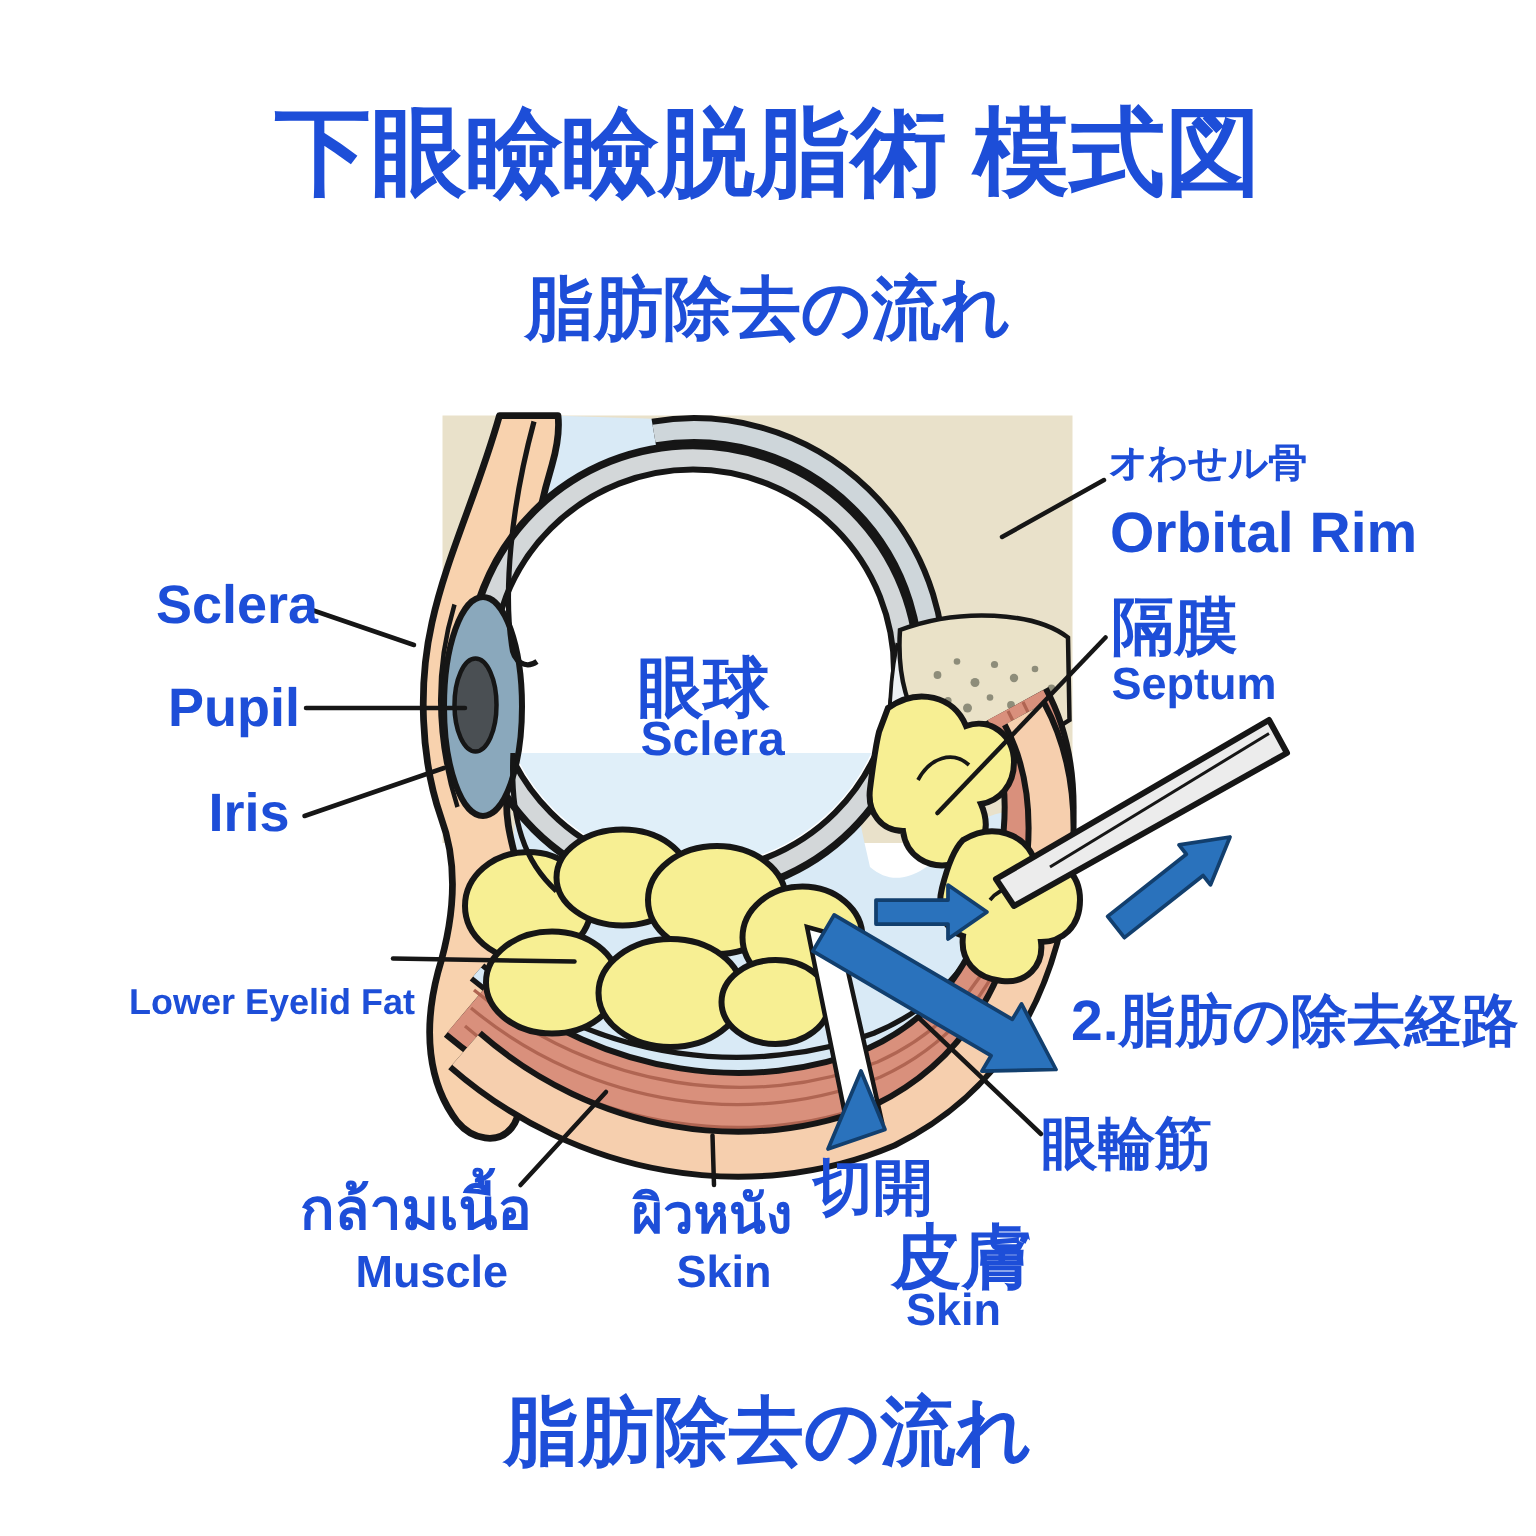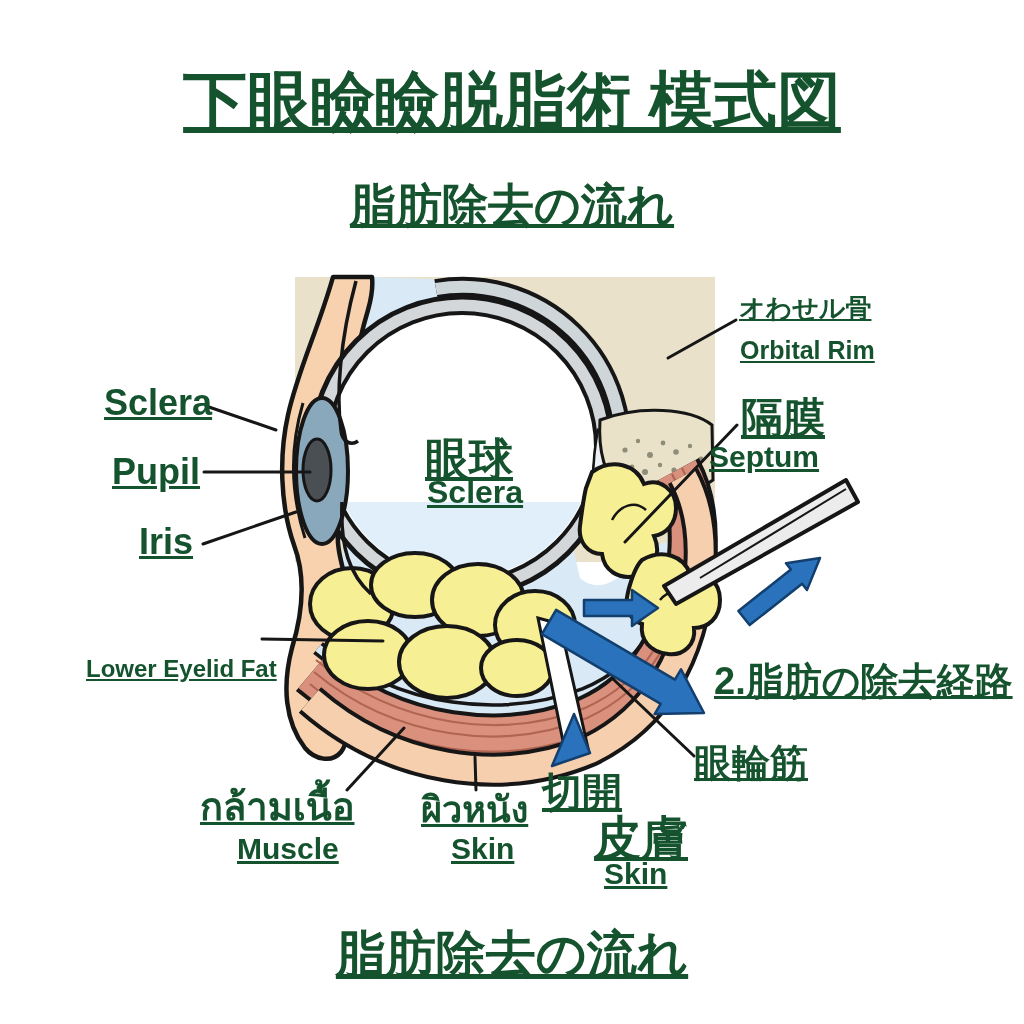--- a/index.html
+++ b/index.html
@@ -1,21 +1,21 @@
 <!DOCTYPE html>
 <html><head>
 <meta charset="utf-8">
 <style>
   html,body{margin:0;padding:0;background:#ffffff;}
   #stage{
     position:relative;width:1024px;height:1024px;background:#ffffff;overflow:hidden;
     font-family:"Liberation Sans","DejaVu Sans",sans-serif;color:#161616;
   }
   #art{position:absolute;left:0;top:0;width:1024px;height:1024px;}
-  .label{position:absolute;white-space:nowrap;line-height:1.04;color:#14532d;text-decoration:underline;}
+  .label{position:absolute;white-space:nowrap;line-height:1.04;color:#1d4ed8;}
   .ctr{left:50%;transform:translateX(-50%);}
   .b{font-weight:700;}
   .sb{font-weight:600;}
 </style>
 </head>
 <body>
 
 <div id="stage">
 
   <svg id="art" viewBox="0 0 1024 1024" aria-hidden="true">
@@ -156,24 +156,24 @@
   <div class="label sb" style="left:104px;top:384px;font-size:36px;">Sclera</div>
   <div class="label sb" style="left:112px;top:453px;font-size:36px;">Pupil</div>
   <div class="label sb" style="left:139px;top:523px;font-size:36px;">Iris</div>
 
   <div class="label sb" style="left:86px;top:657px;font-size:24px;text-align:right;">Lower Eyelid Fat</div>
 
   <div class="label b" style="left:425px;top:436px;font-size:44px;">眼球</div>
   <div class="label sb" style="left:427px;top:476px;font-size:32px;">Sclera</div>
 
   <div class="label b" style="left:739px;top:295px;font-size:26px;">オわせル骨</div>
-  <div class="label sb" style="left:740px;top:337px;font-size:25px;">Orbital Rim</div>
+  <div class="label sb" style="left:740px;top:337px;font-size:38px;">Orbital Rim</div>
 
   <div class="label b" style="left:741px;top:396px;font-size:42px;">隔膜</div>
-  <div class="label sb" style="left:709px;top:441px;font-size:30px;">Septum</div>
+  <div class="label sb" style="left:741px;top:441px;font-size:30px;">Septum</div>
 
   <div class="label b" style="left:714px;top:662px;font-size:38px;">2.脂肪の除去経路</div>
   <div class="label sb" style="left:200px;top:788px;font-size:38px;">กล้ามเนื้อ</div>
 
   <div class="label b" style="left:694px;top:744px;font-size:38px;">眼輪筋</div>
   <div class="label sb" style="left:237px;top:833px;font-size:30px;">Muscle</div>
 
   <div class="label sb" style="left:421px;top:791px;font-size:36px;">ผิวหนัง</div>
   <div class="label sb" style="left:451px;top:833px;font-size:30px;">Skin</div>
 

